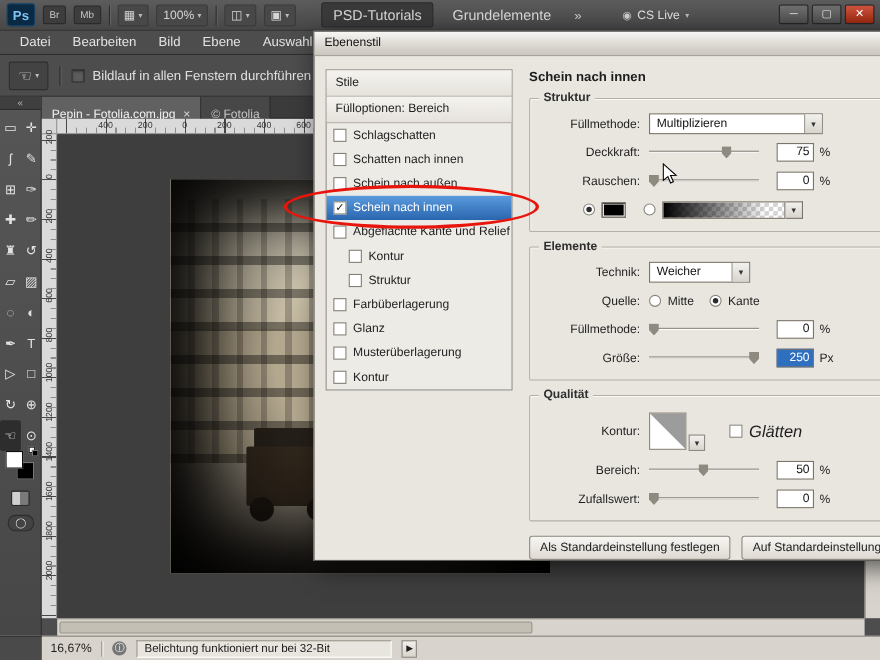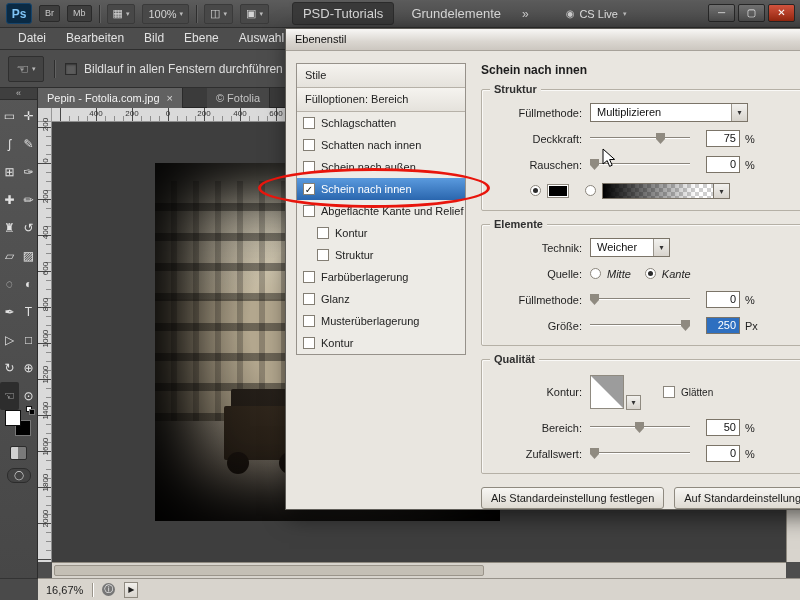--- a/index.html
+++ b/index.html
@@ -56,24 +56,24 @@
   .swatch-mini-w { position:absolute; left:26px; top:318px; width:6px; height:6px; background:#fff; border:1px solid #111; }
   .swatch-mini-b { position:absolute; left:29px; top:321px; width:6px; height:6px; background:#000; border:1px solid #777; }
   .qmask { position:absolute; left:10px; top:358px; width:17px; height:14px; border:1px solid #2c2c2c;
     background:linear-gradient(90deg,#d0d0d0 50%,#7a7a7a 50%); border-radius:2px; }
   .screen-btn { position:absolute; left:7px; top:380px; width:24px; height:15px; border:1px solid #2c2c2c;
     border-radius:7px; background:#434343; color:#ddd; font-size:9px; text-align:center; line-height:13px; }
 
   
   .tabbar { position:absolute; top:88px; left:38px; width:748px; height:20px; background:#3b3b3b;
     border-bottom:1px solid #262626; display:flex; }
-  .doc-tab { display:flex; align-items:center; gap:7px; padding:4px 9px; font-size:11px; height:20px;
+  .doc-tab { display:flex; align-items:center; gap:7px; padding:16px 9px; font-size:11px; height:20px;
     border-right:1px solid #2a2a2a; white-space:nowrap; }
   .doc-tab.active { background:#616161; color:#f2f2f2; }
-  .doc-tab.inactive { background:#474747; color:#c4c4c4;margin-left:24px; }
+  .doc-tab.inactive { background:#474747; color:#c4c4c4; }
   .tab-close { font-size:11px; color:#d5d5d5; }
   .ruler-corner { position:absolute; top:108px; left:38px; width:14px; height:14px; background:#d7d7d7;
     border-right:1px solid #979797; border-bottom:1px solid #979797; }
   .hruler { position:absolute; top:108px; left:52px; width:734px; height:14px; background:#dadada;
     border-bottom:1px solid #8f8f8f;
     background-image:repeating-linear-gradient(90deg,#474747 0 1px,transparent 1px 36px),
                      repeating-linear-gradient(90deg,#8d8d8d 0 1px,transparent 1px 9px);
     background-size:100% 14px,100% 5px; background-position:8px 0,8px 100%; background-repeat:no-repeat; }
   .hruler span { position:absolute; top:1px; font-size:8px; color:#333; transform:translateX(-50%); }
   .vruler { position:absolute; top:122px; left:38px; width:14px; height:440px; background:#dadada;
@@ -161,39 +161,39 @@
   .slider .thumb { position:absolute; top:1px; width:9px; height:11px; background:#8f8a80;
     clip-path:polygon(0 0,100% 0,100% 55%,50% 100%,0 55%); }
   .val { width:34px; height:17px; border:1px solid #7b7468; background:#fff; font-size:11px;
     line-height:15px; padding-right:3px; text-align:right; display:inline-block; margin-left:16px; color:#111; }
   .val.selected { background:#2e6fc0; color:#fff; }
   .unit { font-size:11px; margin-left:5px; color:#1f1f1f; }
   .radio { width:11px; height:11px; border:1px solid #8a857c; border-radius:50%; background:#fff; flex:0 0 11px; }
   .radio.sel { position:relative; }
   .radio.sel::after { content:""; position:absolute; left:2px; top:2px; width:5px; height:5px;
     background:#2b2b2b; border-radius:50%; }
-  .rlabel { font-size:11px; margin:0 14px 0 6px; color:#1f1f1f;font-style:italic; }
+  .rlabel { font-size:11px; margin:0 14px 0 6px; color:#1f1f1f; }
   .color-swatch { width:22px; height:14px; background:#000; border:1px solid #8f8a80;
     box-shadow:inset 0 0 0 1px #fff; margin:0 16px 0 6px; }
   .grad-wrap { display:inline-flex; margin-left:6px; }
   .grad { position:relative; width:112px; height:16px; border:1px solid #7b7468; overflow:hidden;
     background-color:#fff;
     background-image:linear-gradient(45deg,#cfcfcf 25%,transparent 25%,transparent 75%,#cfcfcf 75%),
                      linear-gradient(45deg,#cfcfcf 25%,transparent 25%,transparent 75%,#cfcfcf 75%);
     background-size:8px 8px; background-position:0 0,4px 4px; }
   .grad::after { content:""; position:absolute; inset:0; background:linear-gradient(to right,#000,rgba(0,0,0,0) 85%); }
   .grad-btn { width:16px; height:16px; background:linear-gradient(#f2f1ee,#d8d4cd); border:1px solid #7b7468;
     border-left:none; text-align:center; font-size:8px; line-height:15px; color:#333; }
   .contour-thumb { width:34px; height:34px; border:1px solid #8f8a80;
     background:linear-gradient(to top right,#ffffff 49%,#9c9c9c 51%); }
   .contour-btn { width:15px; height:15px; align-self:flex-end; margin:0 0 1px 2px;
     background:linear-gradient(#f2f1ee,#d8d4cd); border:1px solid #8f8a80; text-align:center;
     font-size:8px; line-height:13px; color:#333; }
   .cb { width:12px; height:12px; background:#fff; border:1px solid #8a857c; flex:0 0 12px; margin-left:22px; }
-  .cb-label { font-size:10px; margin-left:6px; color:#1f1f1f; }
+  .cb-label { font-size:15px; margin-left:6px; color:#1f1f1f;font-style:italic; }
   .dlg-buttons { display:flex; gap:10px; margin-top:2px; }
   .dlg-btn { height:22px; padding:0 9px; font-size:11px; color:#1a1a1a; white-space:nowrap;
     background:linear-gradient(#f7f6f3,#dedad2); border:1px solid #8f8a80; border-radius:3px; line-height:20px; }
 
   
   .red-ellipse { position:absolute; left:258px; top:168px; width:232px; height:40px;
     border:3px solid #e8150c; border-radius:50%; z-index:60; pointer-events:none; }
   .cursor { position:absolute; left:602px; top:148px; z-index:70; pointer-events:none; }
 </style>
 </head>
@@ -345,20 +345,21 @@
     <div class="hthumb"></div>
   </div>
   <div class="vscroll">
     <div class="vthumb"></div>
   </div>
   <div class="status-corner"></div>
   <div class="statusbar">
     <span>16,67%</span>
     <span class="status-sep"></span>
     <span class="status-icon">ⓘ</span>
+    <span class="status-msg">Belichtung funktioniert nur bei 32-Bit</span>
     <span class="status-play">▶</span>
   </div>
 
   <div class="dialog">
     <div class="dlg-title">Ebenenstil</div>
 
     <div class="dlg-list">
       <div class="list-head">Stile</div>
       <div class="list-head">Fülloptionen: Bereich</div>
 
@@ -446,21 +447,21 @@
             <span class="grad"></span>
             <span class="grad-btn">▾</span>
           </span>
         </div>
       </div>
 
       <div class="group">
         <div class="group-title">Elemente</div>
         <div class="frow">
           <span class="flabel">Technik:</span>
-          <span class="dd" style="width:80px">
+          <span class="dd" style="width:92px">
             <span class="txt" style="flex:1">Weicher</span>
             <span class="btn">▾</span>
           </span>
         </div>
         <div class="frow">
           <span class="flabel">Quelle:</span>
           <span class="radio"></span>
           <span class="rlabel">Mitte</span>
           <span class="radio sel"></span>
           <span class="rlabel">Kante</span>

